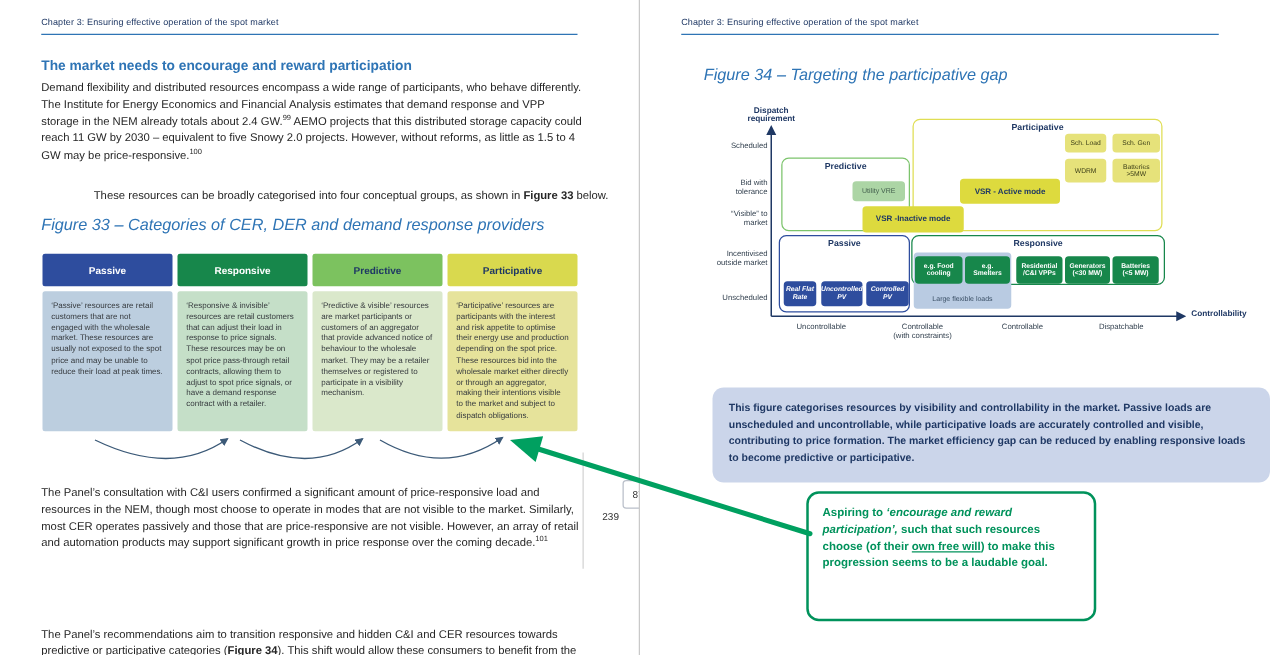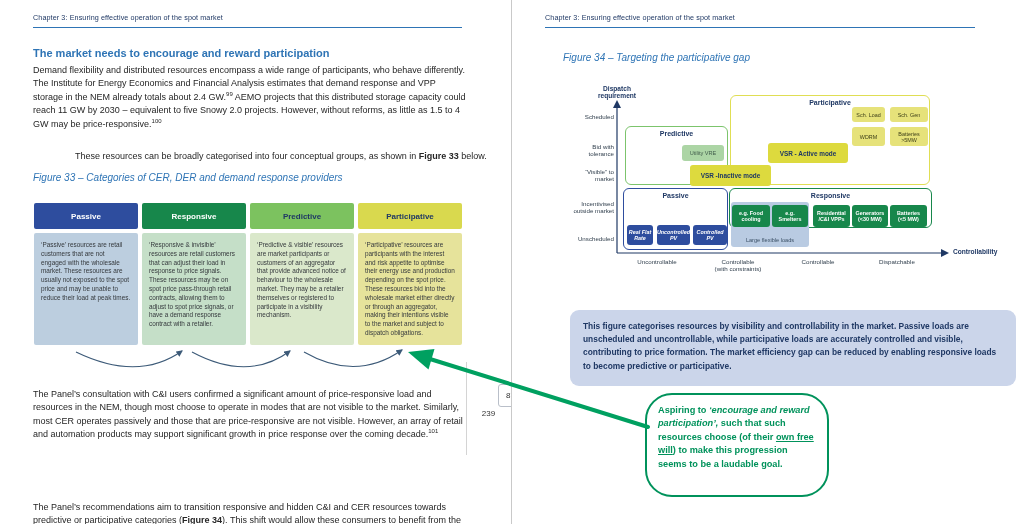--- a/index.html
+++ b/index.html
@@ -6,21 +6,21 @@
   #stage{position:relative;width:1024px;height:524px;overflow:hidden;background:#ffffff;}
   .page{position:absolute;top:0;width:512px;height:524px;background:#fff;}
   #page-left{left:0;} #page-right{left:512px;}
   .page-divider{position:absolute;left:511px;top:0;width:2px;height:524px;background:#c9c9c9;}
   .abs{position:absolute;}
   .pheader{font-size:7.2px;color:#1F3864;letter-spacing:.1px;}
   .hrule{border-top:1.4px solid #2E74B5;height:0;}
   .h1{font-size:11px;font-weight:bold;color:#2E74B5;}
   .body-p{font-size:9px;line-height:13.4px;color:#262626;}
   .body-p sup{font-size:6px;line-height:0;}
-  .figcap{font-size:10px;font-style:italic;color:#2E74B5;}
+  .figcap{font-size:13px;font-style:italic;color:#2E74B5;}
   .fig33-head{height:26px;border-radius:2px;display:flex;align-items:center;justify-content:center;font-size:8px;font-weight:bold;}
   .fig33-body{height:112px;border-radius:2px;padding:8px 7px;box-sizing:border-box;font-size:6.4px;line-height:8.8px;color:#35393d;}
   .col{position:absolute;width:104px;}
   .marginbox{border:1px solid #b9bfc9;border-radius:3px;font-size:8px;color:#333;display:flex;align-items:center;justify-content:center;background:#fff;}
   .marginnum{font-size:8px;color:#333;text-align:center;}
   .changebar{width:1px;background:#d4d4d4;}
   
   #diagram{position:absolute;left:48px;top:85px;width:450px;height:205px;}
   .outer{position:absolute;background:#fff;border-radius:6px;box-sizing:border-box;}
   .outer-label{position:absolute;top:3px;left:0;right:0;text-align:center;font-size:7px;font-weight:bold;color:#1F3864;}
@@ -169,21 +169,21 @@
       <div class="dbox dgreen" style="left:253px;top:120px;width:37px;height:22px;">Residential
 /C&amp;I VPPs</div>
       <div class="dbox dgreen" style="left:292px;top:120px;width:36px;height:22px;">Generators
 (&lt;30 MW)</div>
       <div class="dbox dgreen" style="left:330px;top:120px;width:37px;height:22px;">Batteries
 (&lt;5 MW)</div>
     </div>
 
     <div class="abs notebox" style="left:58px;top:310px;width:446px;height:76px;">This figure categorises resources by visibility and controllability in the market. Passive loads are unscheduled and uncontrollable, while participative loads are accurately controlled and visible, contributing to price formation. The market efficiency gap can be reduced by enabling responsive loads to become predictive or participative.</div>
 
-    <div class="abs annbox" style="left:133px;top:393px;width:184px;height:104px;z-index:40;border-radius:27px;"><span>Aspiring to </span><span class="it">‘encourage and reward participation’,</span><span> such that such resources choose (of their </span><span class="ul">own free will</span><span>) to make this progression seems to be a laudable goal.</span></div>
+    <div class="abs annbox" style="left:133px;top:393px;width:232px;height:104px;z-index:40;"><span>Aspiring to </span><span class="it">‘encourage and reward participation’,</span><span> such that such resources choose (of their </span><span class="ul">own free will</span><span>) to make this progression seems to be a laudable goal.</span></div>
   </div>
 
   <svg class="abs" style="left:0;top:0;z-index:50;pointer-events:none;" width="1024" height="524" viewBox="0 0 1024 524">
     <line x1="648" y1="427" x2="430" y2="359" stroke="#00A060" stroke-width="4" stroke-linecap="round"></line>
     <polygon points="408,352 434.5,349 428.5,369.5" fill="#00A060"></polygon>
   </svg>
 
 </div>
 
 </body></html>

